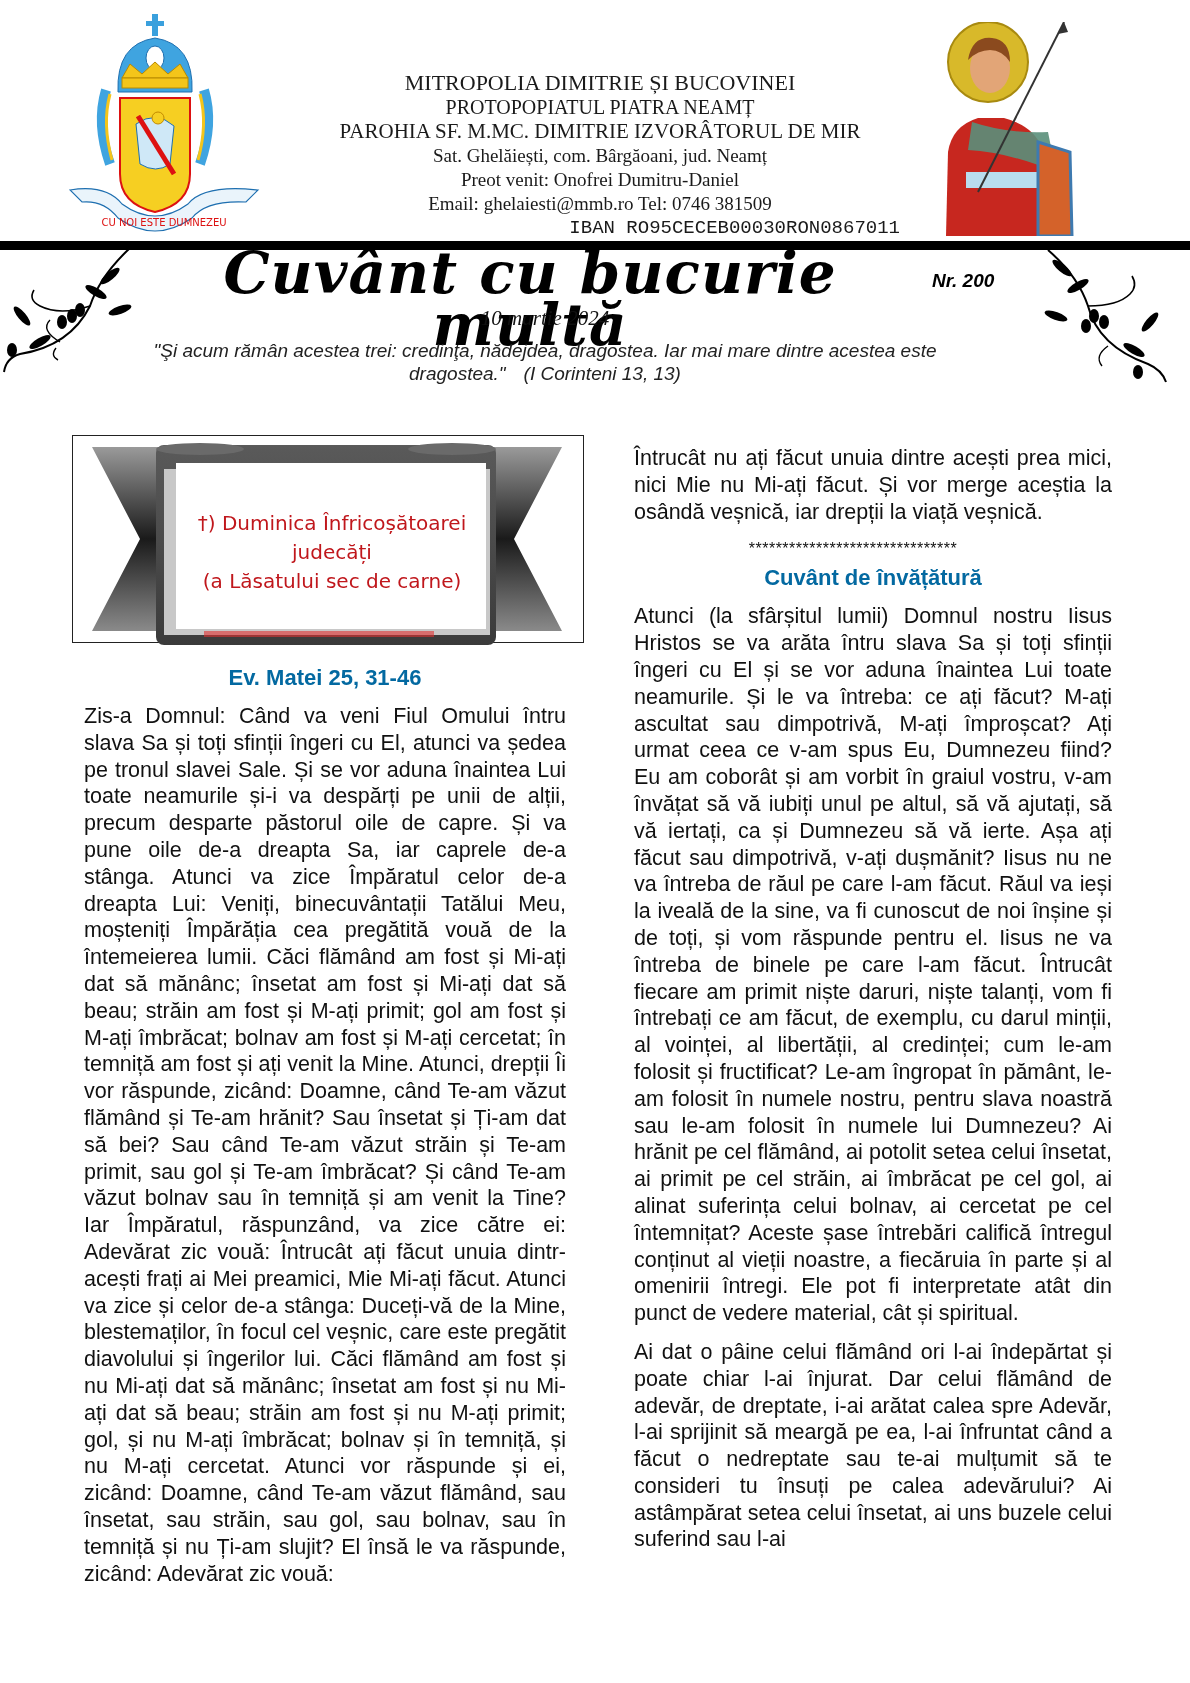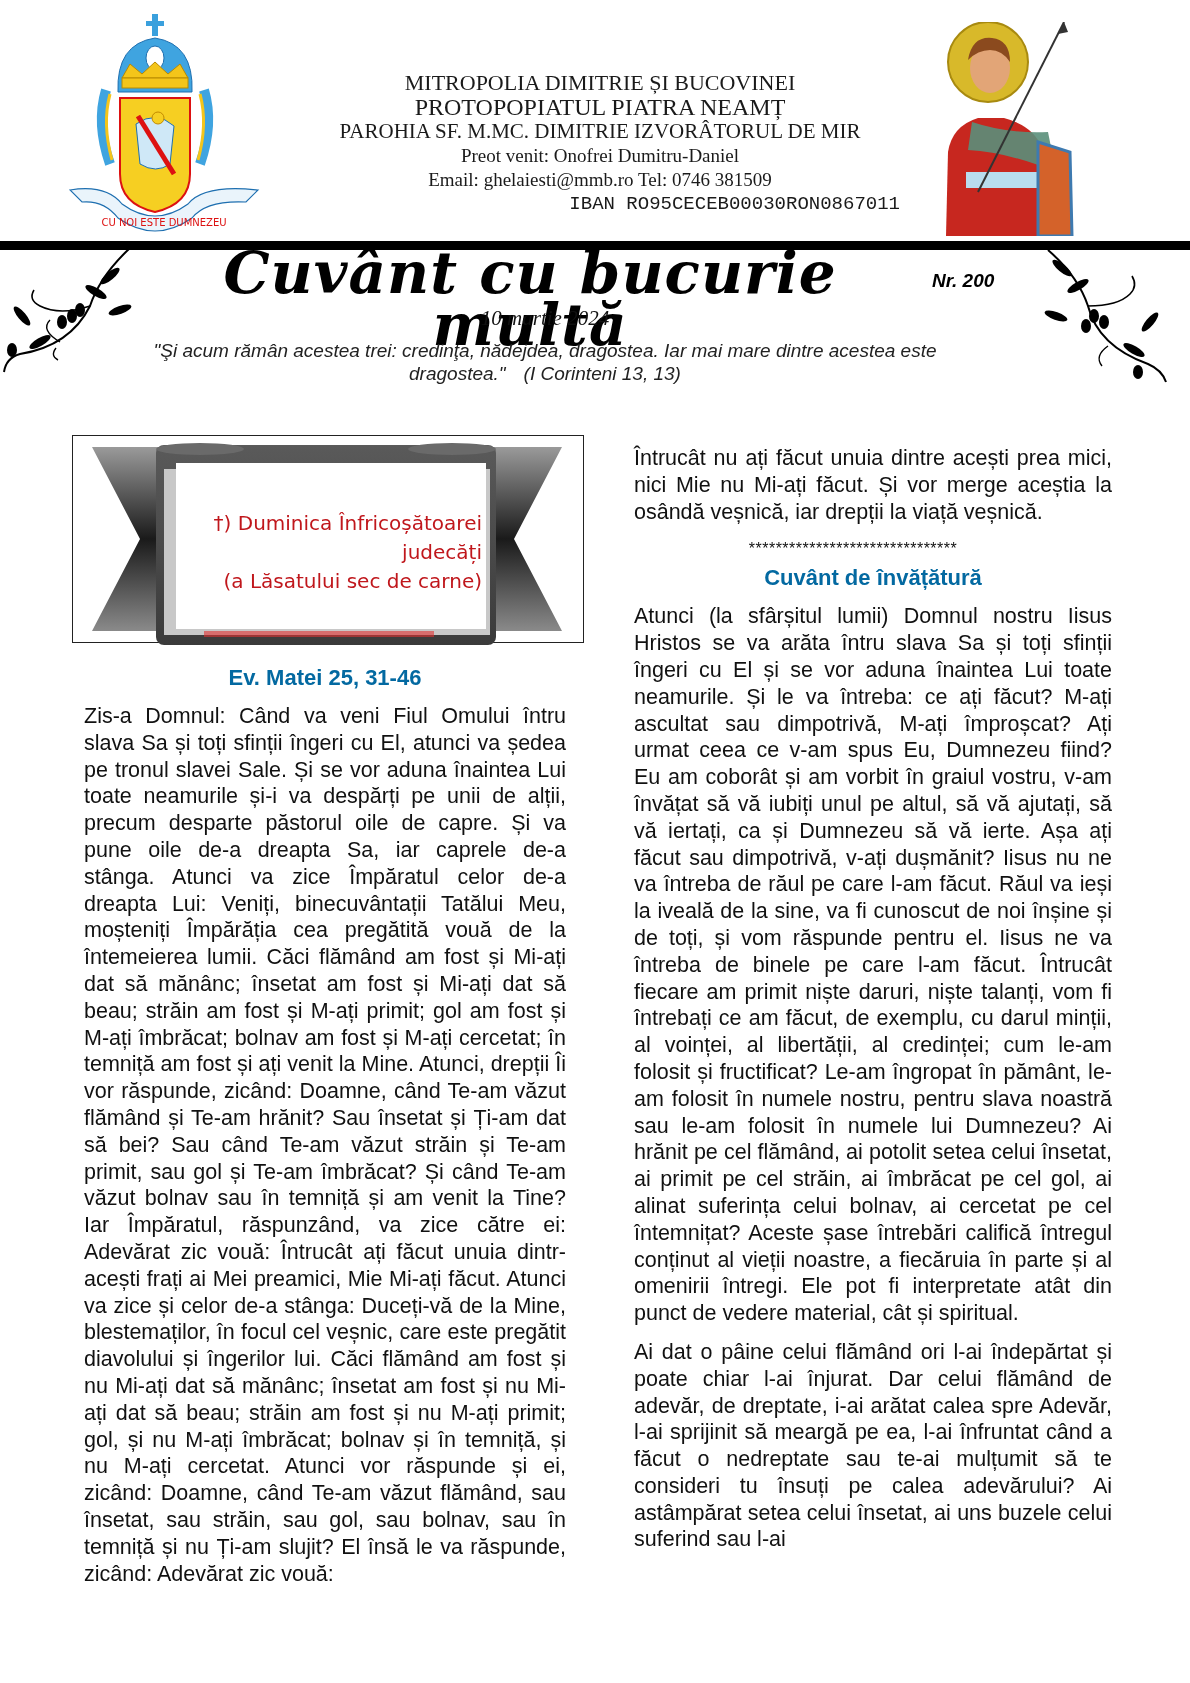--- a/index.html
+++ b/index.html
@@ -3,42 +3,42 @@
   <meta charset="utf-8">
   <style>
     html, body { margin: 0; padding: 0; background: #ffffff; }
     body { width: 1190px; height: 1683px; position: relative; overflow: hidden; font-family: "Liberation Sans", sans-serif; color: #111; }
 
     
     .crest { position: absolute; left: 66px; top: 14px; width: 196px; height: 226px; }
     .icon-saint { position: absolute; left: 938px; top: 22px; width: 150px; height: 214px; }
     .letterhead { position: absolute; left: 300px; top: 70px; width: 600px; text-align: center; font-family: "Liberation Serif", serif; color: #1a1a1a; }
     .letterhead .l1 { font-size: 22px; line-height: 26px; }
-    .letterhead .l2 { font-size: 24px; line-height: 22px; }
+    .letterhead .l2 { font-size: 20px; line-height: 22px; }
     .letterhead .l3 { font-size: 21px; line-height: 26px; }
     .letterhead .l4 { font-size: 19px; line-height: 24px; }
     .letterhead .iban { font-size: 19px; line-height: 24px; text-align: right; padding-left: 68px; font-family: Liberation Mono, monospace; }
 
     .rule { position: absolute; left: 0; top: 241px; width: 1190px; height: 9px; background: #000; }
 
     .vine-left { position: absolute; left: 0; top: 246px; width: 140px; height: 130px; }
     .vine-right { position: absolute; left: 1038px; top: 246px; width: 135px; height: 140px; }
 
     .masthead { position: absolute; left: 180px; top: 247px; width: 700px; text-align: center; }
     .title { font-family: "DejaVu Serif", serif; font-weight: bold; font-style: italic; font-size: 58px; line-height: 52px; letter-spacing: 1px; color: #000; }
     .issue-no { position: absolute; left: 932px; top: 270px; font-family: "Liberation Sans", sans-serif; font-weight: bold; font-style: italic; font-size: 19px; color: #000; }
     .date { position: absolute; left: 380px; top: 300px; width: 330px; text-align: center; font-family: "Liberation Serif", serif; font-style: italic; font-size: 21px; line-height: 36px; }
     .motto { position: absolute; left: 110px; top: 339px; width: 870px; text-align: center; font-style: italic; font-size: 19px; line-height: 23px; color: #222; }
     .motto .ref { margin-left: 18px; }
 
     
     .banner { position: absolute; left: 72px; top: 435px; width: 512px; height: 225px; }
     .banner-frame { position: absolute; left: 0; top: 0; width: 510px; height: 206px; border: 1.5px solid #222; border-bottom: 1.5px solid #222; background: #fff; }
     .banner svg { position: absolute; left: 0; top: 0; }
-    .banner-text { position: absolute; left: 110px; top: 74px; width: 300px; text-align: right; color: #c0171c; font-family: "DejaVu Sans", sans-serif; font-size: 20px; line-height: 29px; }
+    .banner-text { position: absolute; left: 110px; top: 74px; width: 300px; text-align: center; color: #c0171c; font-family: "DejaVu Sans", sans-serif; font-size: 20px; line-height: 29px; }
 
     .col { position: absolute; font-family: "Liberation Sans", sans-serif; font-size: 21.5px; line-height: 26.8px; text-align: justify; color: #111; }
     .col-left { left: 72px; top: 664px; width: 506px; }
     .col-right { left: 622px; top: 433px; width: 502px; }
     .heading-red { color: #0369a1; font-weight: bold; font-size: 22px; line-height: 27px; text-align: center; }
     .para { margin: 12px; }
     .stars { text-align: center; letter-spacing: 0.5px; font-size: 16px; line-height: 24px; margin: 1px 0 3px 0; padding-right: 40px; }
   </style>
 </head>
 <body>
@@ -65,20 +65,21 @@
 
     <path d="M4 176 Q40 170 56 190 Q89 214 122 190 Q138 170 192 176 L180 188 Q140 186 126 204 Q89 230 52 204 Q38 186 16 188 Z" fill="#eaf4fb" stroke="#1e6fb0" stroke-width="1.2"></path>
     <text x="98" y="212" text-anchor="middle" font-family="DejaVu Sans, sans-serif" font-size="10" fill="#d11">CU NOI ESTE DUMNEZEU</text>
   </svg>
 </div>
 
 <div class="letterhead">
   <div class="l1">MITROPOLIA DIMITRIE ȘI BUCOVINEI</div>
   <div class="l2">PROTOPOPIATUL PIATRA NEAMȚ</div>
   <div class="l3">PAROHIA SF. M.MC. DIMITRIE IZVORÂTORUL DE MIR</div>
+  <div class="l4">Sat. Ghelăiești, com. Bârgăoani, jud. Neamț</div>
   <div class="l4">Preot venit: Onofrei Dumitru-Daniel</div>
   <div class="l4">Email: ghelaiesti@mmb.ro Tel: 0746 381509</div>
   <div class="iban">IBAN RO95CECEB00030RON0867011</div>
 </div>
 
 <div class="icon-saint">
   <svg width="150" height="214" viewBox="0 0 150 214">
     <circle cx="50" cy="40" r="40" fill="#d8b92a" stroke="#a88a10" stroke-width="2"></circle>
     <ellipse cx="52" cy="46" rx="20" ry="25" fill="#e2a577"></ellipse>
     <path d="M30 38 Q34 14 54 16 Q72 18 72 40 Q64 28 52 28 Q40 28 30 38 Z" fill="#8b4a1e"></path>

